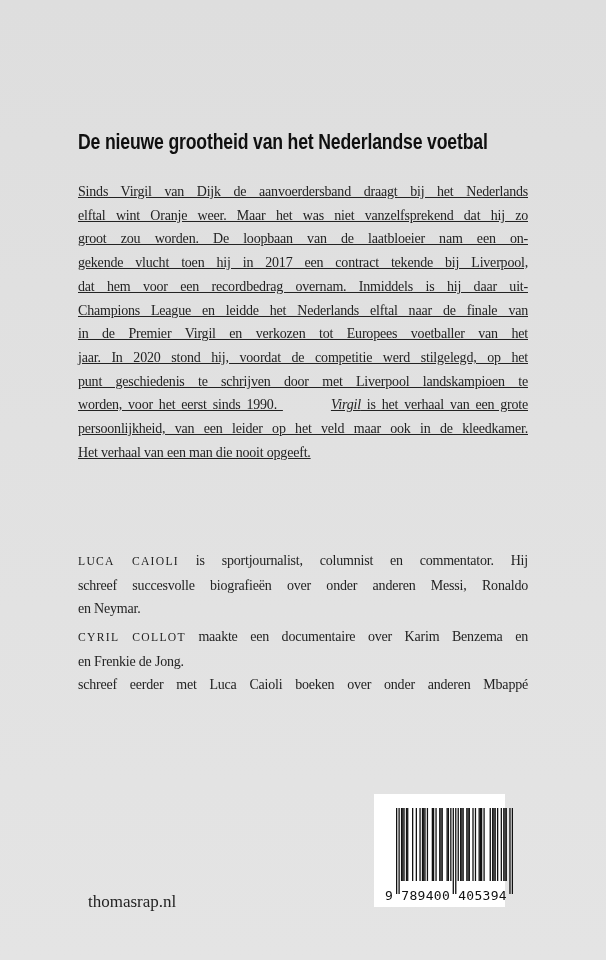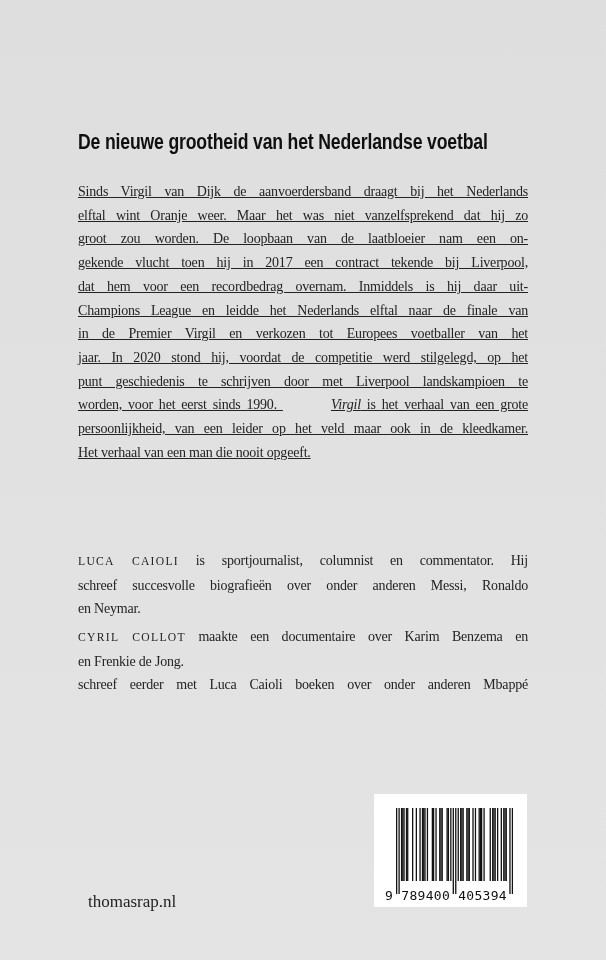--- a/index.html
+++ b/index.html
@@ -52,21 +52,21 @@
   .line.last { text-align-last: left; }
   .line i { font-style: italic; margin-left: 48px; }
   .sc {
     font-size: 11.6px;
     letter-spacing: 1.3px;
   }
   .barcode-box {
     position: absolute;
     left: 374px;
     top: 794px;
-    width: 153px;
+    width: 131px;
     height: 113px;
     background: var(--bc-bg);
   }
   .barcode-bars {
     position: absolute;
     left: 22px;
     top: 14px;
     width: 117px;
     height: 86px;
     display: block;

